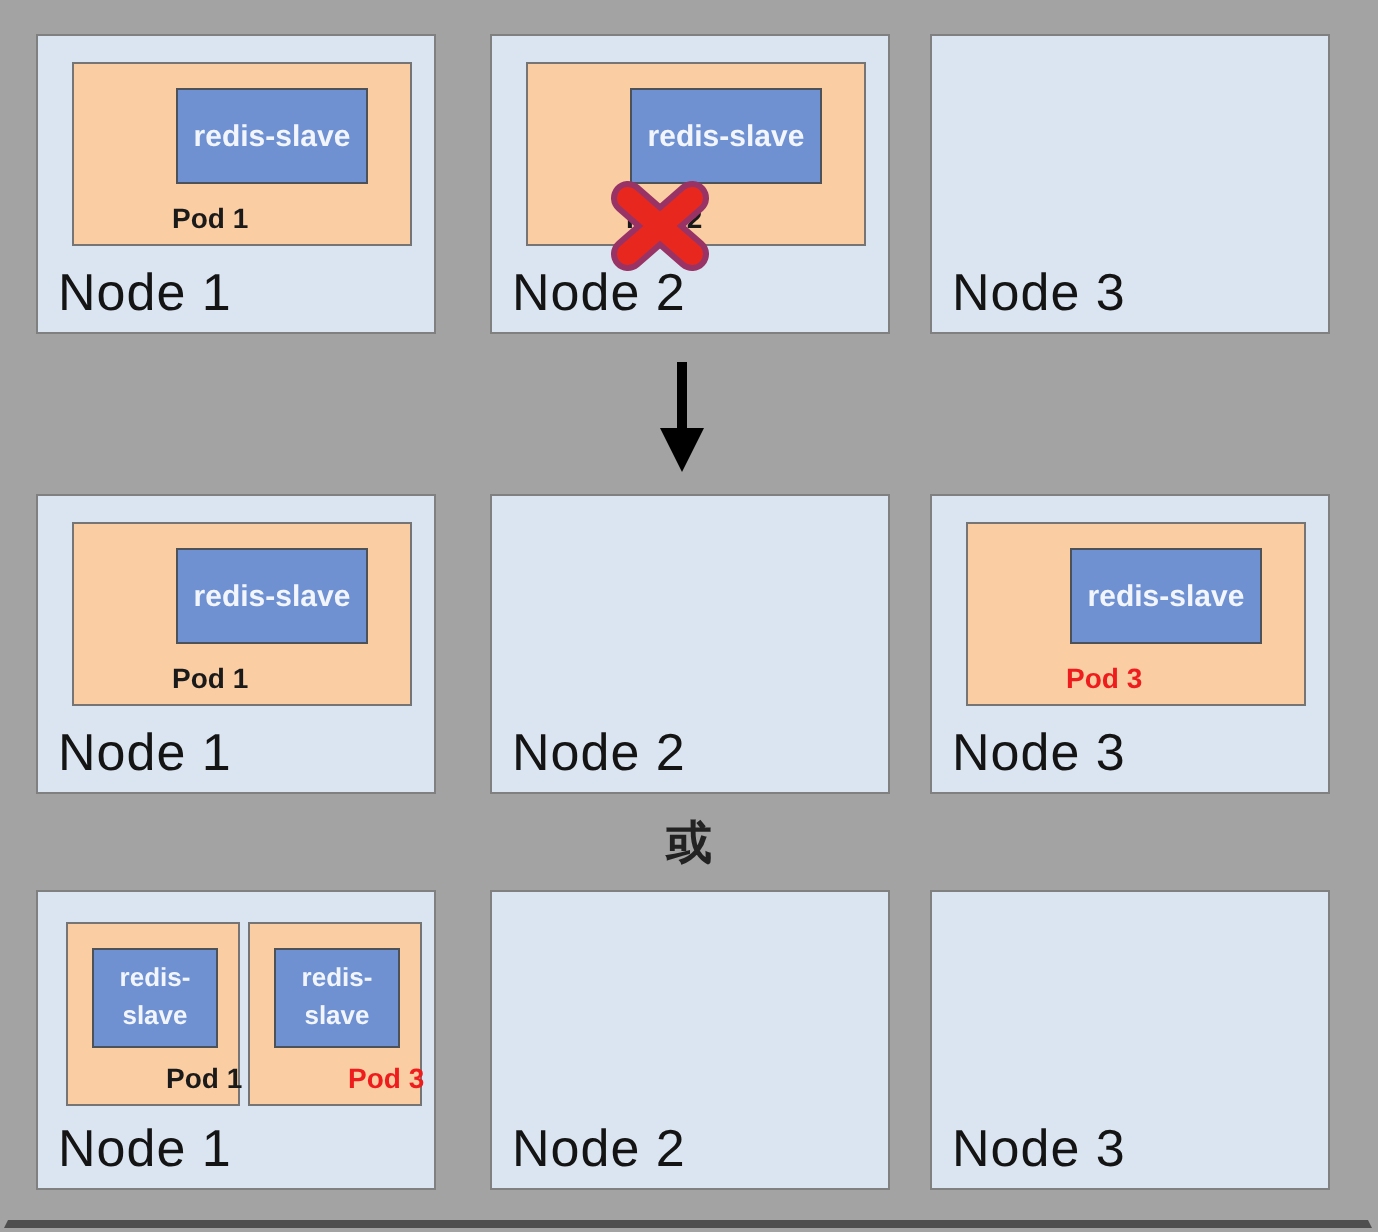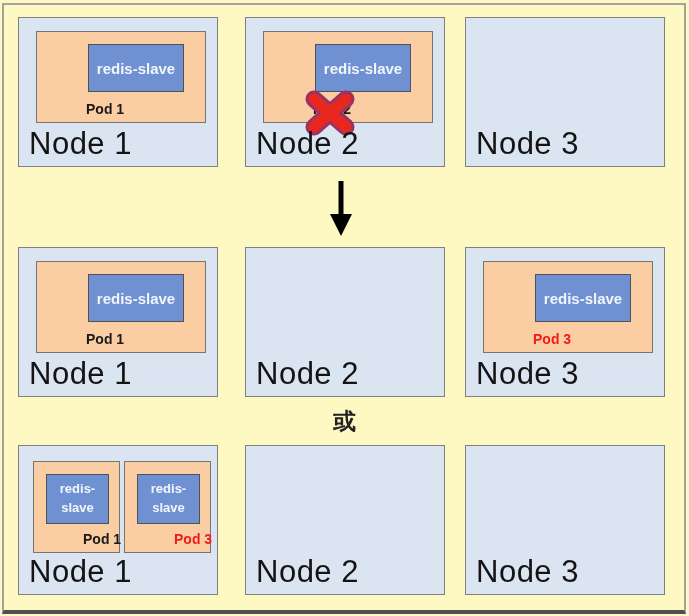--- a/index.html
+++ b/index.html
@@ -1,31 +1,31 @@
 <!DOCTYPE html>
 <html><head>
 <meta charset="utf-8">
 <style>
   html,body { margin:0; padding:0; background:#ffffff; }
   .canvas {
-    position:relative; width:689px; height:616px; background:#fef9c3;
+    position:relative; width:689px; height:616px; background:#a3a3a3;
     font-family:"Liberation Sans", sans-serif; overflow:hidden;
   }
   .frame {
     position:absolute; left:2px; top:3px; right:3px; bottom:2px;
     border:2px solid #a3a3a3; border-bottom:4px solid #4f4f4f;
     pointer-events:none;
   }
   .node {
     position:absolute; width:200px; height:150px;
     background:#dbe5f1; border:1px solid #808080; box-sizing:border-box;
   }
   .node-label {
     position:absolute; left:10px; bottom:4px;
-    font-size:31px; color:#141414; letter-spacing:0.5px; white-space:nowrap;
+    font-size:26px; color:#141414; letter-spacing:0.5px; white-space:nowrap;
   }
   .pod-large {
     position:absolute; left:17px; top:13px; width:170px; height:92px;
     background:#fbcda3; border:1px solid #757575; box-sizing:border-box;
   }
   .container-large {
     position:absolute; left:51px; top:12px; width:96px; height:48px;
     background:#6f91d2; border:1px solid #4c5258; box-sizing:border-box;
     color:#f2f6fc; font-weight:bold; font-size:15px;
     display:flex; align-items:center; justify-content:center; white-space:nowrap;

